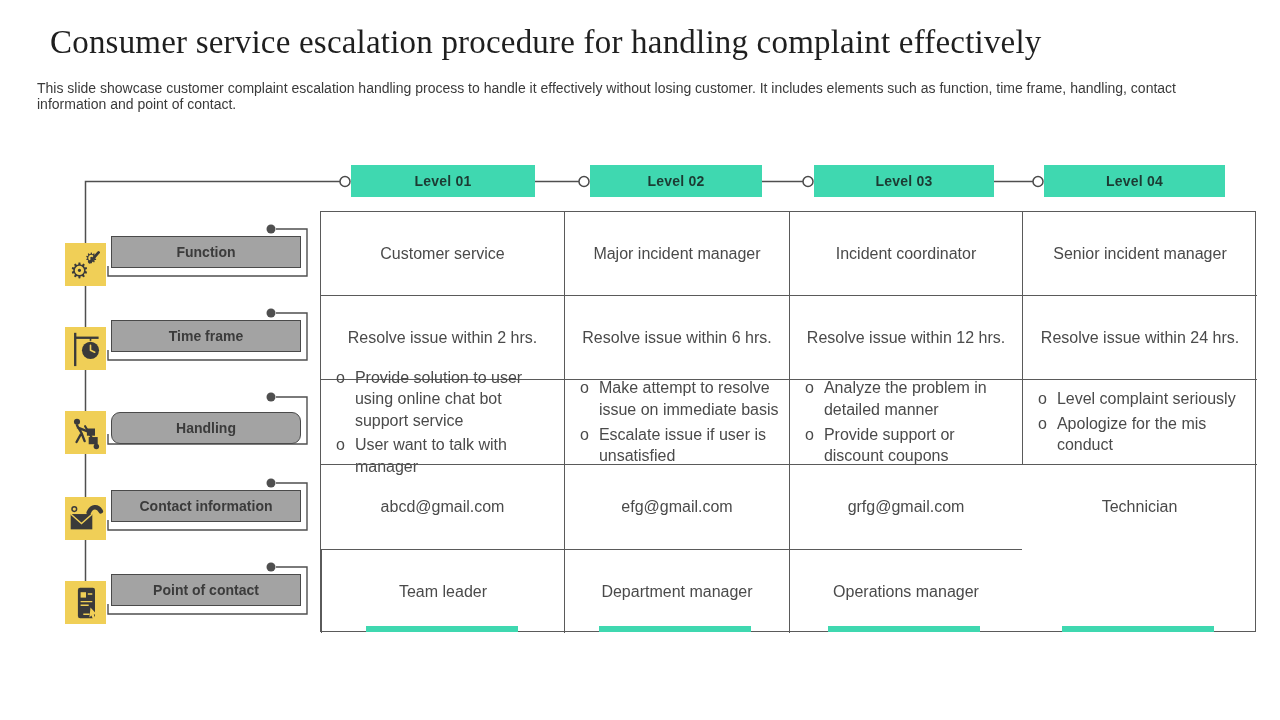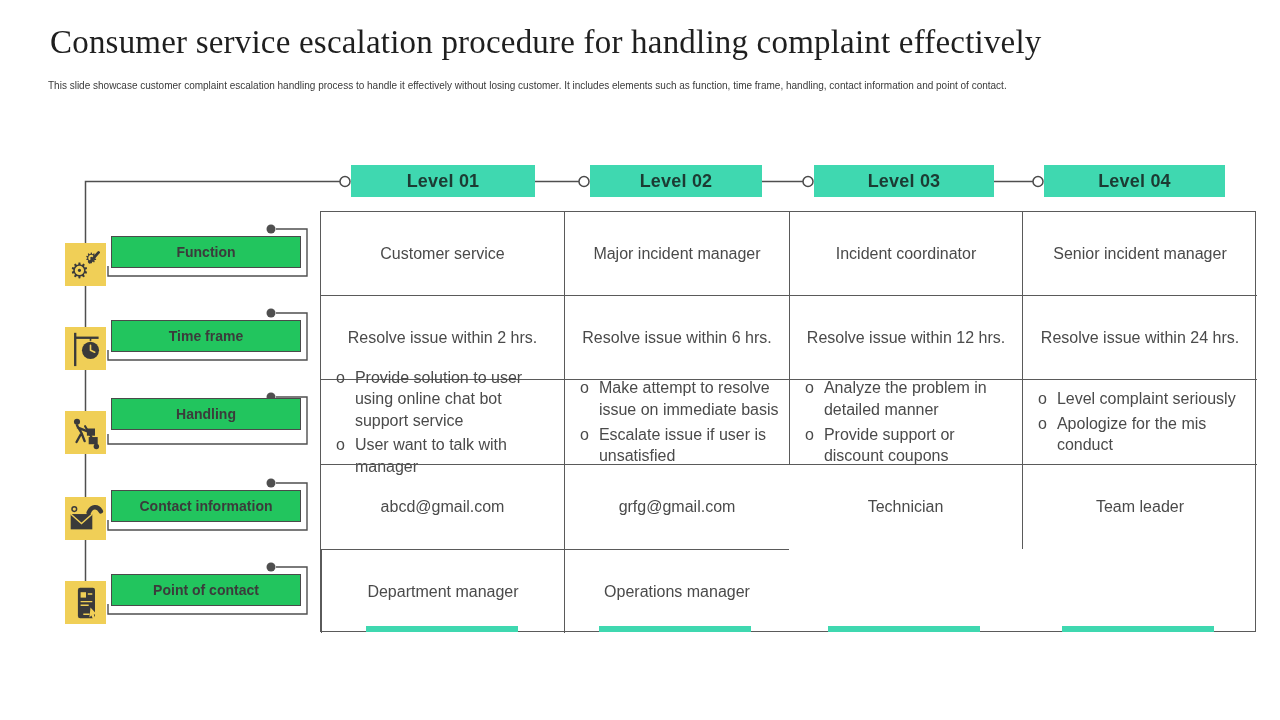--- a/index.html
+++ b/index.html
@@ -2,40 +2,40 @@
 <html><head>
 <meta charset="utf-8">
 <style>
   html,body{margin:0;padding:0;background:#ffffff;}
   .slide{position:relative;width:1280px;height:720px;background:#ffffff;
          font-family:"Liberation Sans",sans-serif;overflow:hidden;margin-left:20px;}
 
   .title{position:absolute;left:30px;top:24px;width:1230px;white-space:nowrap;
          font-family:"Liberation Serif",serif;font-size:33px;font-weight:400;
          color:#1f1f1f;letter-spacing:.2px;}
-  .subtitle{position:absolute;left:28px;top:80px;width:1210px;
-            font-size:10px;color:#3a3a3a;}
+  .subtitle{position:absolute;left:17px;top:80px;width:1210px;
+            font-size:14px;color:#3a3a3a;}
 
   .overlay{position:absolute;left:0;top:0;pointer-events:none;}
 
   .level-box{position:absolute;top:165px;height:32px;background:#3FD8B0;
              display:flex;align-items:center;justify-content:center;
-             font-size:18px;font-weight:bold;color:#1c3b33;letter-spacing:.2px;}
+             font-size:14px;font-weight:bold;color:#1c3b33;letter-spacing:.2px;}
   .lv1{left:331px;width:184px;} .lv2{left:570px;width:172px;}
   .lv3{left:794px;width:180px;} .lv4{left:1024px;width:181px;}
 
   .icon-sq{position:absolute;left:45px;width:41px;height:43px;background:#F0CF57;
            display:flex;align-items:center;justify-content:center;}
   .ic1{top:243px;} .ic2{top:327px;} .ic3{top:411px;} .ic4{top:497px;} .ic5{top:581px;}
 
-  .row-label{position:absolute;left:91px;width:190px;height:32px;background:#22c55e;
+  .row-label{position:absolute;left:91px;width:190px;height:32px;background:#a3a3a3;
              border:1px solid #4a4a4a;box-sizing:border-box;
              display:flex;align-items:center;justify-content:center;
              font-size:14px;font-weight:bold;color:#3b3b3b;}
-  .rl1{top:236px;} .rl2{top:320px;} .rl3{top:398px;} .rl4{top:490px;} .rl5{top:574px;}
+  .rl1{top:236px;} .rl2{top:320px;} .rl3{top:412px;border-radius:9px;} .rl4{top:490px;} .rl5{top:574px;}
 
   .grid{position:absolute;left:300px;top:211px;width:936px;height:421px;
         display:grid;grid-template-columns:243px 225px 233px 235px;
         grid-template-rows:83px 84px 85px 85px 84px;
         border:1px solid #5a5a5a;box-sizing:border-box;}
   .cell{border-left:1px solid #5a5a5a;border-top:1px solid #5a5a5a;
         display:flex;align-items:center;justify-content:center;text-align:center;
         font-size:16px;color:#4a4a4a;padding:4px 10px;box-sizing:border-box;
         line-height:1.35;}
   .cell.fc{border-left:none;} .cell.fr{border-top:none;}
@@ -196,20 +196,21 @@
             <span>Level complaint seriously</span>
           </li>
         <li>
             <span class="bullet">o</span>
             <span>Apologize for the mis conduct</span>
           </li>
       </ul>
     </div>
 
     <div class="cell fc">abcd@gmail.com</div>
+    <div class="cell">efg@gmail.com</div>
     <div class="cell">grfg@gmail.com</div>
 
     <div class="cell fc">Technician</div>
     <div class="cell">Team leader</div>
     <div class="cell">Department manager</div>
     <div class="cell">Operations manager</div>
   </div>
 
   <div class="accent-bar ab1"></div>
   <div class="accent-bar ab2"></div>

